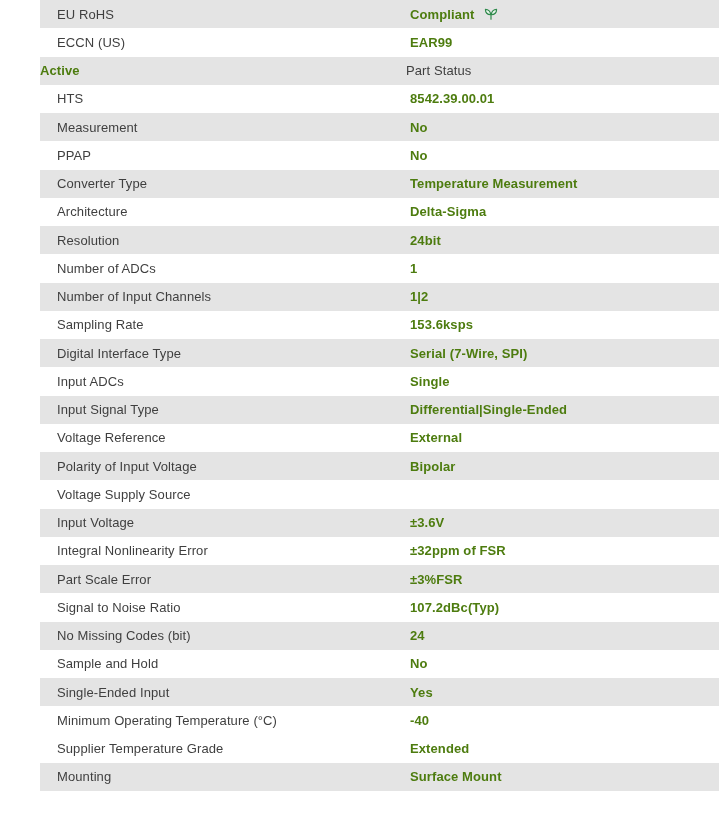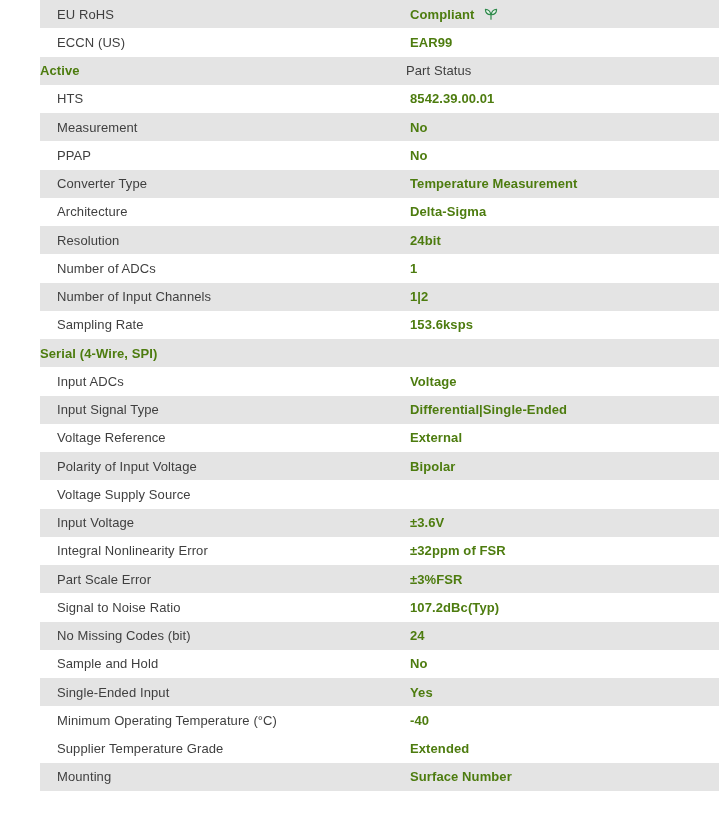--- a/index.html
+++ b/index.html
@@ -149,29 +149,30 @@
   </div>
 
   <div class="row">
     <div class="cell label">Sampling Rate</div>
     <div class="cell value">
       <span>153.6ksps</span>
     </div>
   </div>
 
   <div class="row alt">
-    <div class="cell value">
-      <span>Serial (4-Wire, SPI)</span>
+    <div class="cell label">Digital Interface Type</div>
+    <div class="cell value">
+      <span>Serial (7-Wire, SPI)</span>
     </div>
   </div>
 
   <div class="row">
     <div class="cell label">Input ADCs</div>
     <div class="cell value">
-      <span>Voltage</span>
+      <span>Single</span>
     </div>
   </div>
 
   <div class="row alt">
     <div class="cell label">Input Signal Type</div>
     <div class="cell value">
       <span>Differential|Single-Ended</span>
     </div>
   </div>
 
@@ -253,16 +254,16 @@
   <div class="row">
     <div class="cell label">Supplier Temperature Grade</div>
     <div class="cell value">
       <span>Extended</span>
     </div>
   </div>
 
   <div class="row alt">
     <div class="cell label">Mounting</div>
     <div class="cell value">
-      <span>Surface Number</span>
+      <span>Surface Mount</span>
     </div>
   </div>
 </div>
 
 </body></html>

